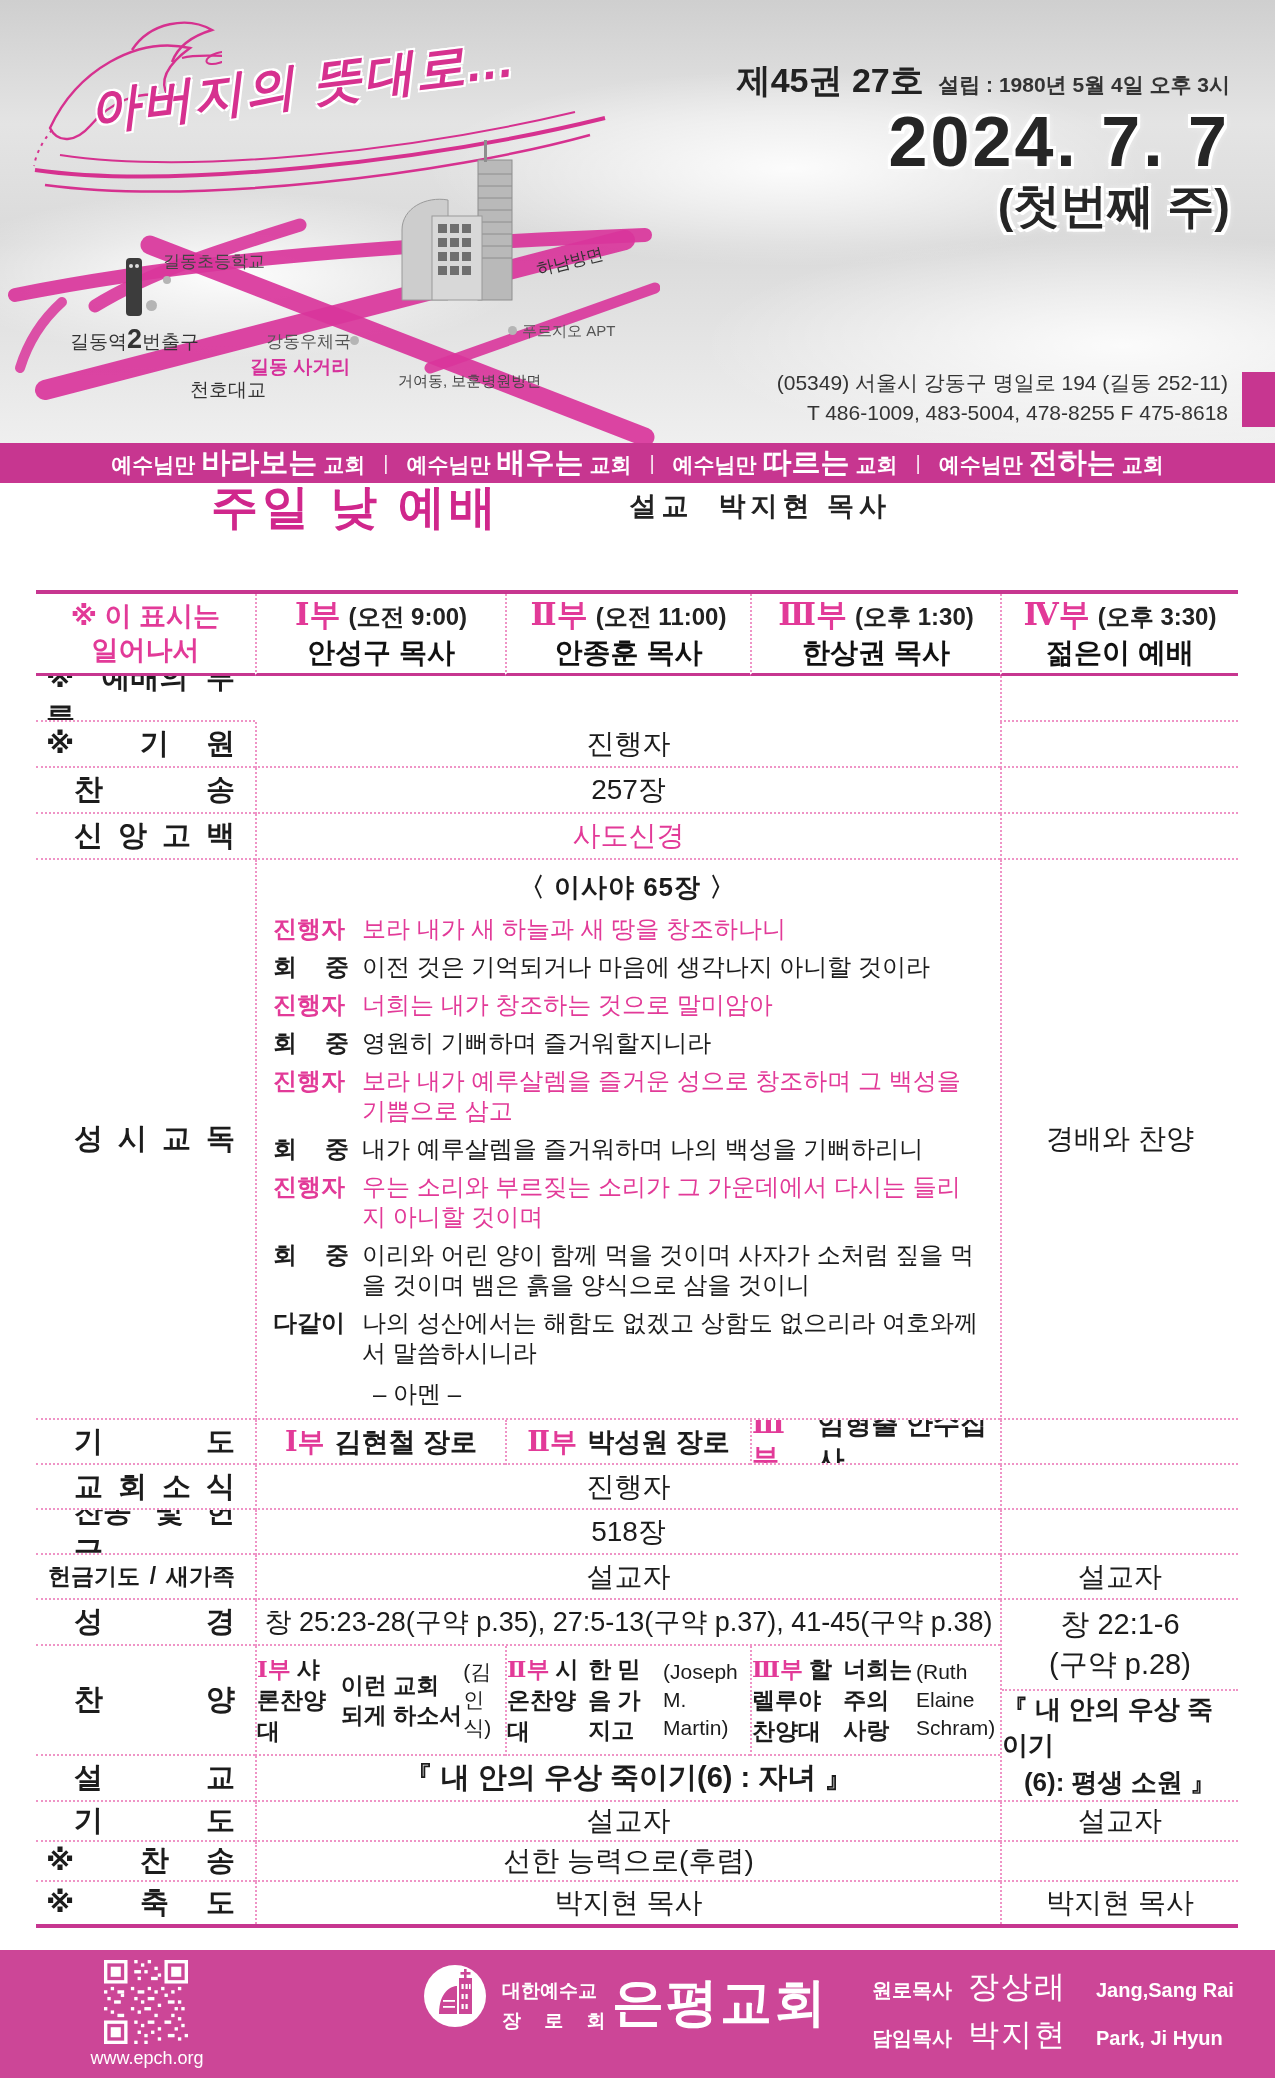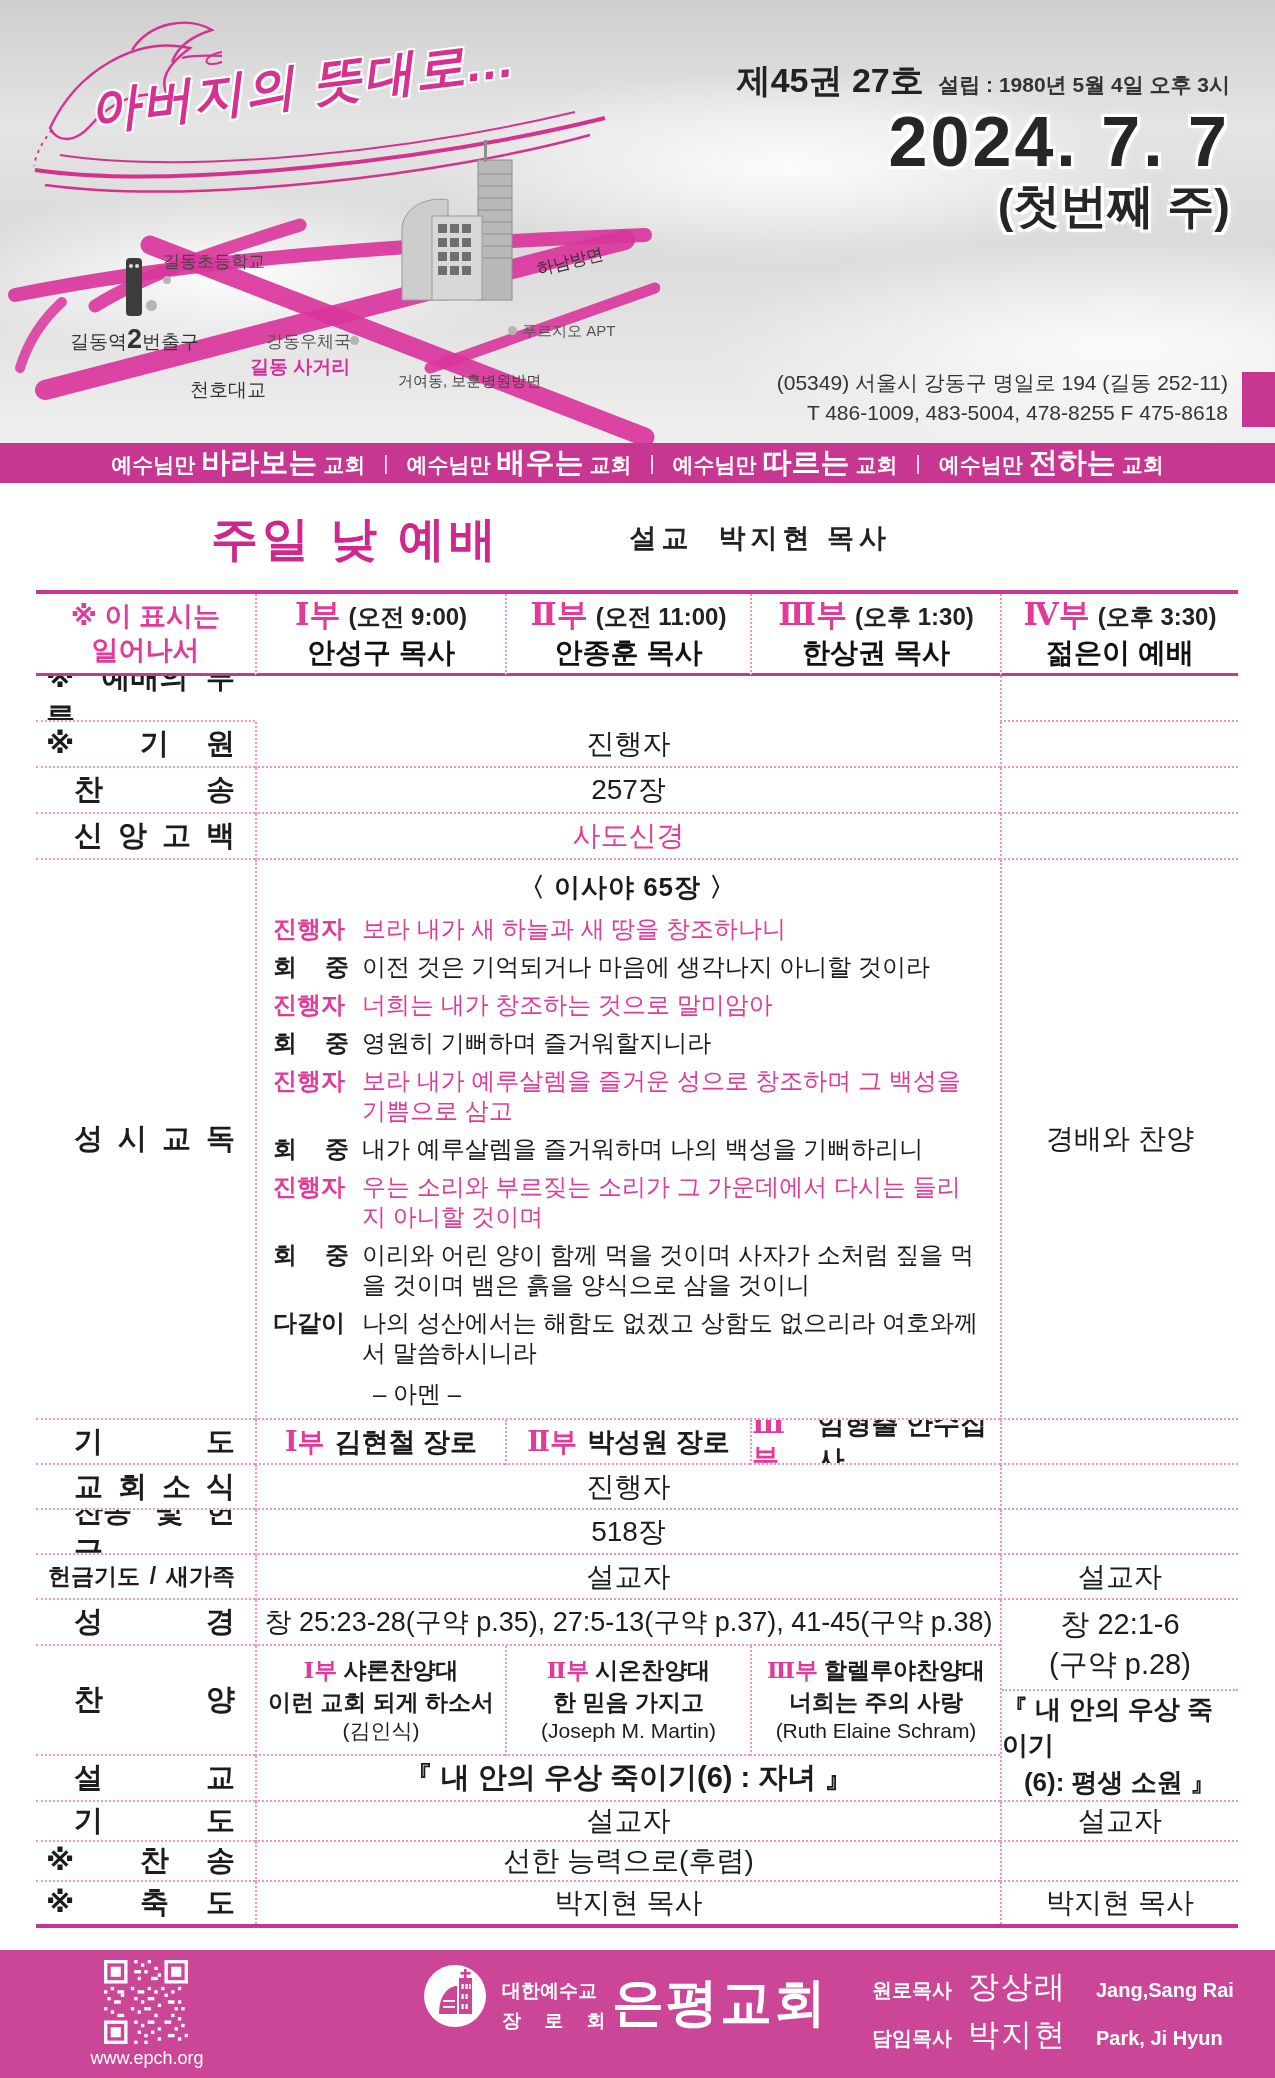--- a/index.html
+++ b/index.html
@@ -37,21 +37,21 @@
   .pillar:after{content:"";position:absolute;left:3px;top:6px;width:4px;height:4px;background:#ddd;border-radius:50%;box-shadow:6px 0 0 #ddd;}
   .gray-dot{position:absolute;width:11px;height:11px;border-radius:50%;background:#b5b5b5;}
 
   
   .banner{position:absolute;left:0;top:443px;width:1275px;height:40px;background:var(--pink);color:#fff;display:flex;align-items:center;justify-content:center;gap:18px;white-space:nowrap;}
   .banner .pre,.banner .post{font-size:21px;font-weight:bold;}
   .banner .word{font-size:29px;font-weight:bold;margin:0 6px;}
   .banner .sep{font-size:20px;opacity:.9;}
 
   
-  .title-row{position:absolute;left:0;top:502px;width:1011px;height:70px;}
+  .title-row{position:absolute;left:0;top:470px;width:1011px;height:70px;}
   .svc-title{position:absolute;left:0;right:300px;text-align:center;top:6px;font-size:47px;font-weight:bold;color:#d0278c;letter-spacing:4px;}
   .svc-preacher{position:absolute;right:120px;top:18px;font-size:27px;font-weight:bold;color:#222;letter-spacing:5px;}
 
   
   .wtable{position:absolute;left:36px;top:590px;width:1202px;display:grid;
     grid-template-columns:219px 250px 245px 250px 1fr;
     grid-template-rows:82px 46px 46px 46px 46px 560px 45px 45px 45px 45px 46px 110px 46px 40px 40px 42px;
     border-top:4px solid var(--pink);border-bottom:4px solid var(--pink);}
   .cell{display:flex;align-items:center;justify-content:center;border-bottom:2px dotted var(--dash);font-size:28px;overflow:hidden;}
   .cell.nobb{border-bottom:none;}
@@ -65,21 +65,21 @@
   .lab-small{font-size:23px;}
   .pinktxt{color:var(--pink-text);}
   .hdr-note{flex-direction:column;color:var(--pink-text);font-weight:bold;font-size:27px;line-height:1.25;}
   .hdr-part{flex-direction:column;line-height:1.3;}
   .hdr-part .l1{display:flex;align-items:baseline;gap:8px;}
   .hdr-part .pname{color:var(--pink-text);font-weight:bold;font-size:31px;font-family:"Liberation Serif","DejaVu Serif",serif;}
   .hdr-part .ptime{font-size:24px;color:#222;font-weight:bold;}
   .hdr-part .pleader{font-size:28px;color:#111;font-weight:600;}
   .kcell .part{color:var(--pink-text);font-weight:bold;margin-right:10px;font-family:"Liberation Serif","DejaVu Serif",serif;}
   .kcell{font-size:27px;font-weight:600;}
-  .anthem{flex-direction:column;line-height:1.32;font-size:23px;font-weight:600;}
+  .anthem{flex-direction:row;line-height:1.32;font-size:23px;font-weight:600;}
   .anthem .part{color:var(--pink-text);font-weight:bold;margin-right:6px;font-family:"Liberation Serif","DejaVu Serif",serif;}
   .anthem .comp{font-size:21px;font-weight:normal;}
   .span5{grid-column:5;grid-row:11/14;display:flex;flex-direction:column;border-left:2px dotted var(--dash);border-bottom:2px dotted var(--dash);}
   .span5 .half{flex:1;display:flex;flex-direction:column;align-items:center;justify-content:center;line-height:1.4;}
   .span5 .half.top{border-bottom:2px dotted var(--dash);font-size:29px;}
   .span5 .half.bot{font-size:26px;font-weight:600;}
 
   
   .resp{flex-direction:column;align-items:stretch;justify-content:flex-start;padding:10px 18px 0 16px;font-size:24px;}
   .resp-title{text-align:center;font-size:26px;font-weight:bold;margin-bottom:9px;letter-spacing:1px;}

